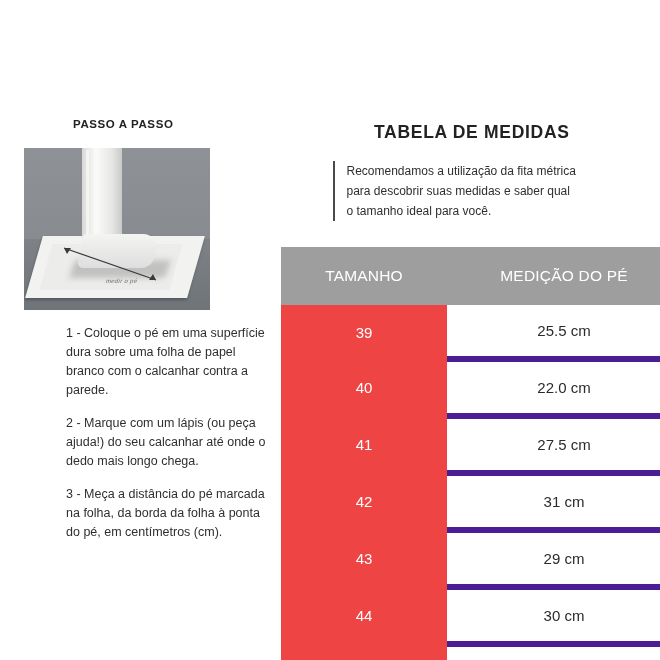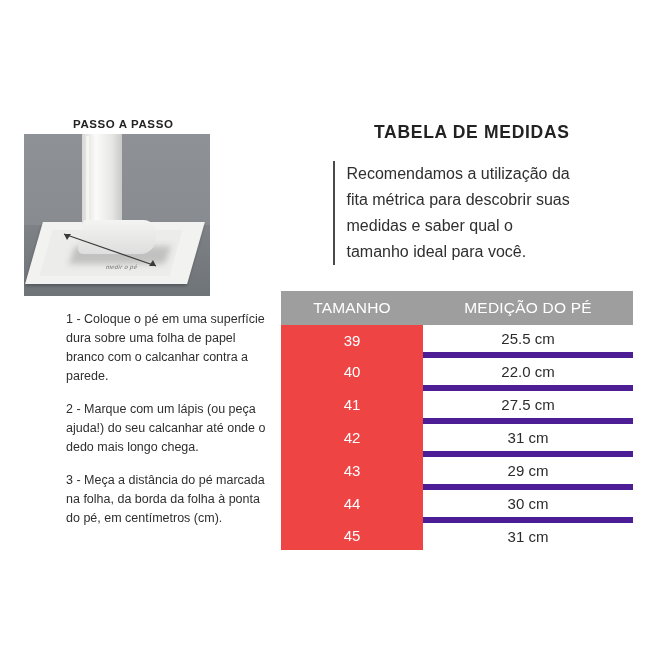--- a/index.html
+++ b/index.html
@@ -22,21 +22,21 @@
     left: 24px;
     top: 118px;
     width: 210px;
   }
   .passo-title {
     font-family: "Liberation Sans", sans-serif;
     font-size: 11.5px;
     font-weight: bold;
     letter-spacing: 0.6px;
     color: #222;
-    margin: 0 0 4px 49px;
+    margin: 0 0 18px 49px;
   }
 
   .photo {
     position: relative;
     width: 186px;
     height: 162px;
     overflow: hidden;
     background: #8f9296;
   }
   .photo .wall {
@@ -157,38 +157,38 @@
     margin-left: 52px;
     margin-bottom: 26px;
   }
   .recommend-bar {
     width: 1.5px;
     background: #4a4a4a;
     margin-right: 12px;
     flex: 0 0 auto;
   }
   .recommend-text {
-    font-size: 16px;
-    line-height: 26px;
+    font-size: 12px;
+    line-height: 20px;
     color: #2f2f2f;
     width: 232px;
   }
 
   table.size-table {
     border-collapse: collapse;
     width: 352px;
     table-layout: fixed;
   }
   table.size-table th,
   table.size-table td {
     text-align: center;
     font-size: 15px;
     color: #2b2b2b;
     height: 27px;
-    padding: 0;
+    padding: 12px;
     border: 0;
   }
   table.size-table th {
     background: #9e9e9e;
     color: #ffffff;
     font-weight: normal;
     font-size: 15.5px;
     height: 34px;
     letter-spacing: 0.2px;
   }

